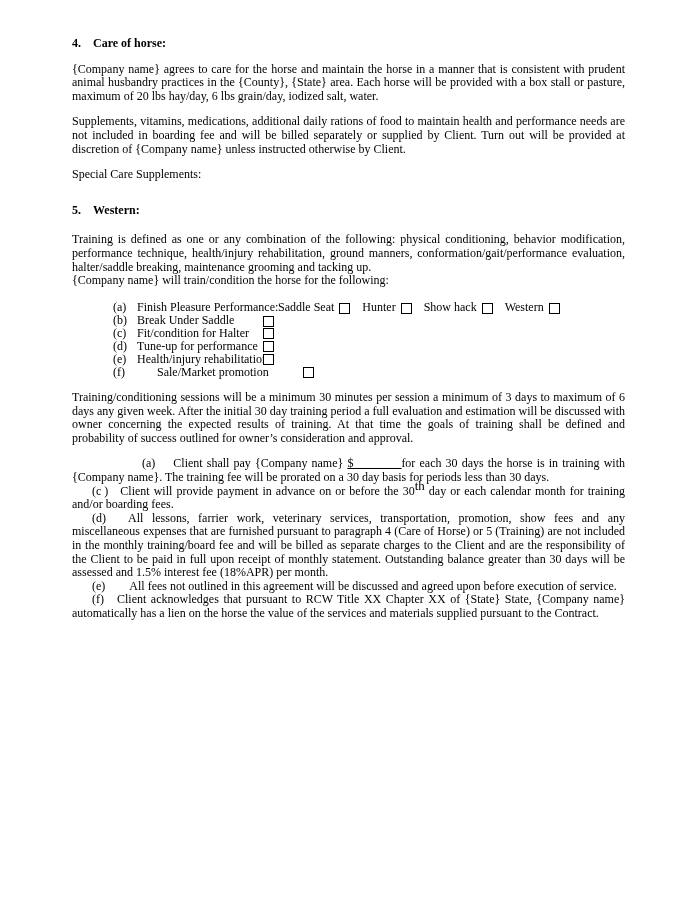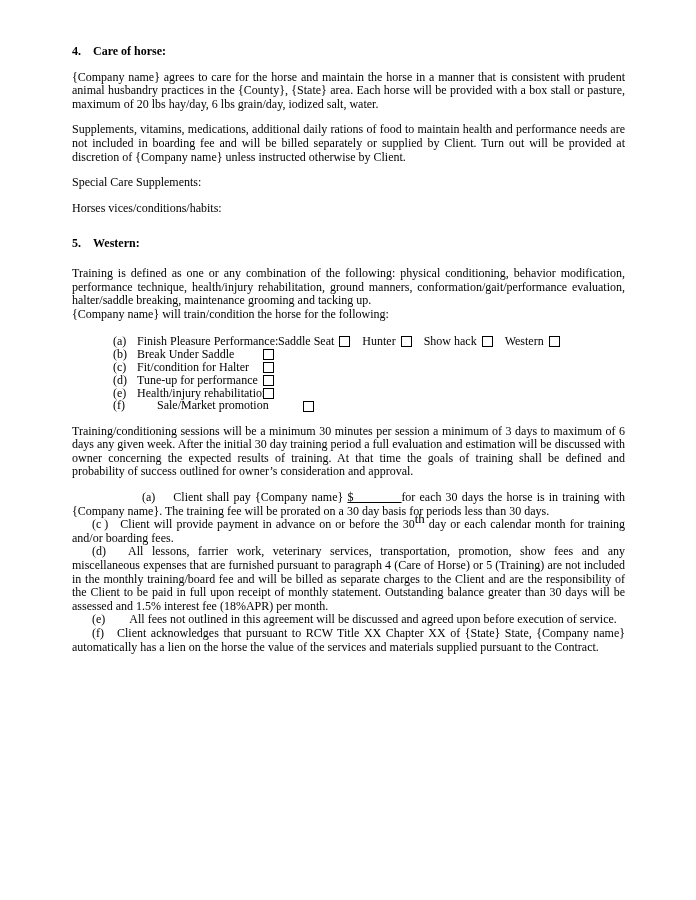--- a/index.html
+++ b/index.html
@@ -9,21 +9,21 @@
     height: 900px;
     background: #ffffff;
     overflow: hidden;
     font-family: "Liberation Serif", "DejaVu Serif", serif;
     font-size: 12px;
     line-height: 13.6px;
     color: #000000;
   }
   .content {
     position: absolute;
-    top: 45px;
+    top: 37px;
     left: 72px;
     width: 553px;
   }
   p { margin: 0; }
   .j { text-align: justify; }
   .mt12 { margin-top: 12px; }
   .mt14 { margin-top: 14px; }
   .mt16 { margin-top: 16px; }
   .mt22 { margin-top: 22px; }
   .h { font-weight: bold; }
@@ -68,21 +68,20 @@
   <div class="content">
 
     <p class="h"><span class="hnum">4.</span><span>Care of horse:</span></p>
 
     <p class="j mt12">{Company name} agrees to care for the horse and maintain the horse in a manner that is consistent with prudent animal husbandry practices in the {County}, {State} area.  Each horse will be provided with a box stall or pasture, maximum of 20 lbs hay/day, 6 lbs grain/day, iodized salt, water.</p>
 
     <p class="j mt12">Supplements, vitamins, medications, additional daily rations of food to maintain health and performance needs are not included in boarding fee and will be billed separately or supplied by Client.  Turn out will be provided at discretion of {Company name} unless instructed otherwise by Client.</p>
 
     <p class="mt12">Special Care Supplements:</p>
 
-    <p class="mt12">Horses vices/conditions/habits:</p>
 
     <p class="h mt22"><span class="hnum">5.</span><span>Western:</span></p>
 
     <p class="j mt16">Training is defined as one or any combination of the following: physical conditioning, behavior modification, performance technique, health/injury rehabilitation, ground manners, conformation/gait/performance evaluation, halter/saddle breaking, maintenance grooming and tacking up.</p>
     <p>{Company name} will train/condition the horse for the following:</p>
 
     <div class="cb-list">
 
       <div class="cbrow">
         <span class="cb-lbl">(a)</span>

